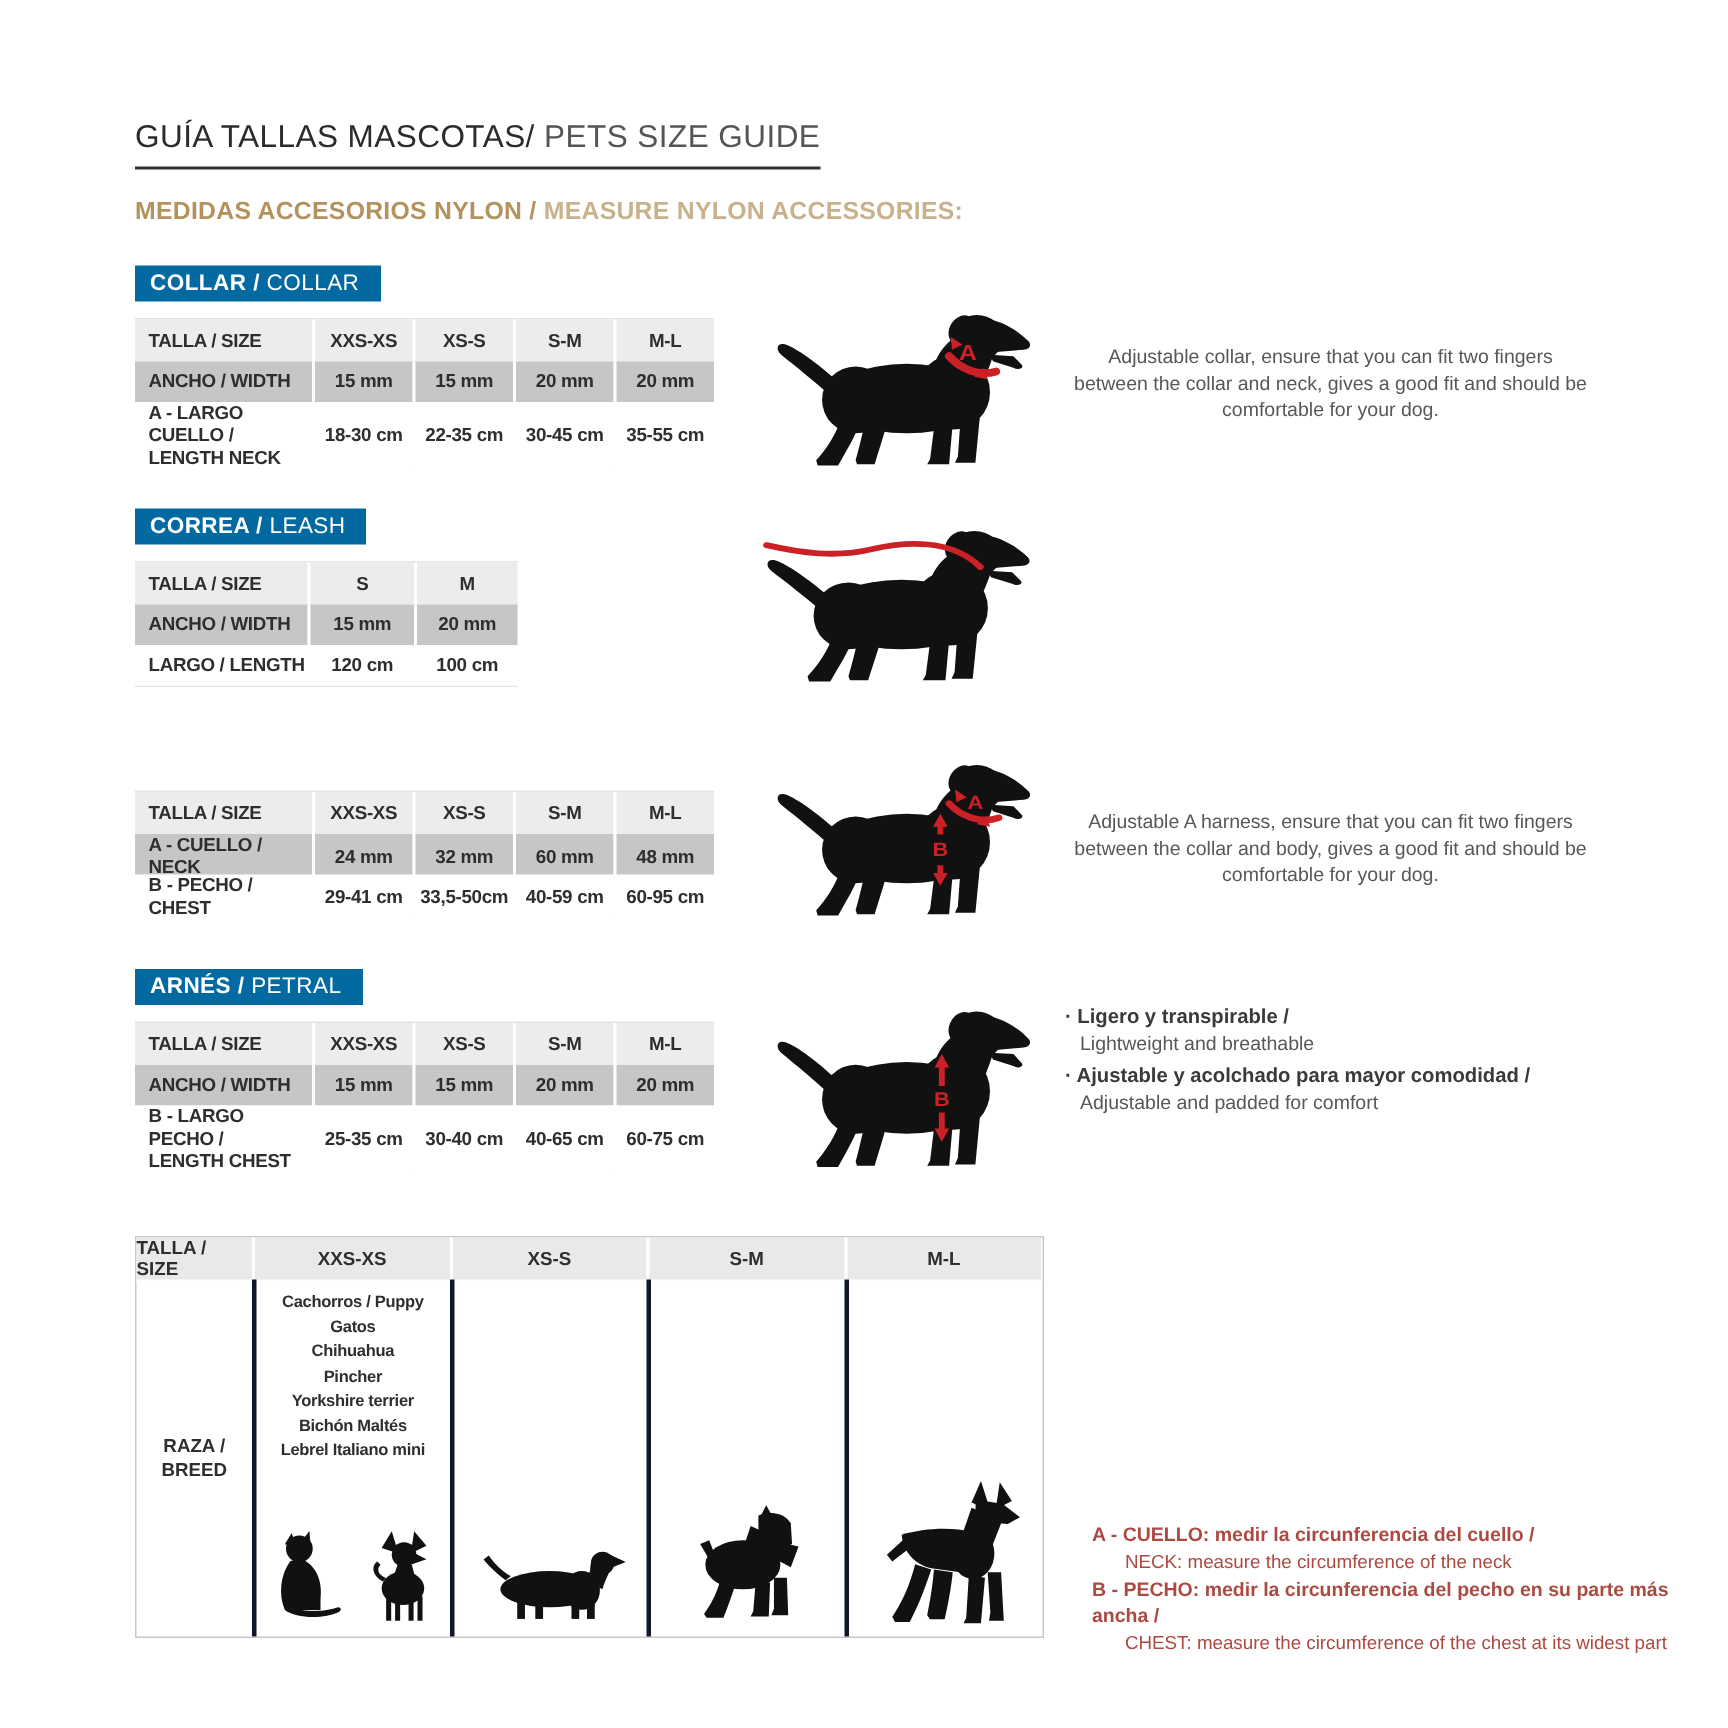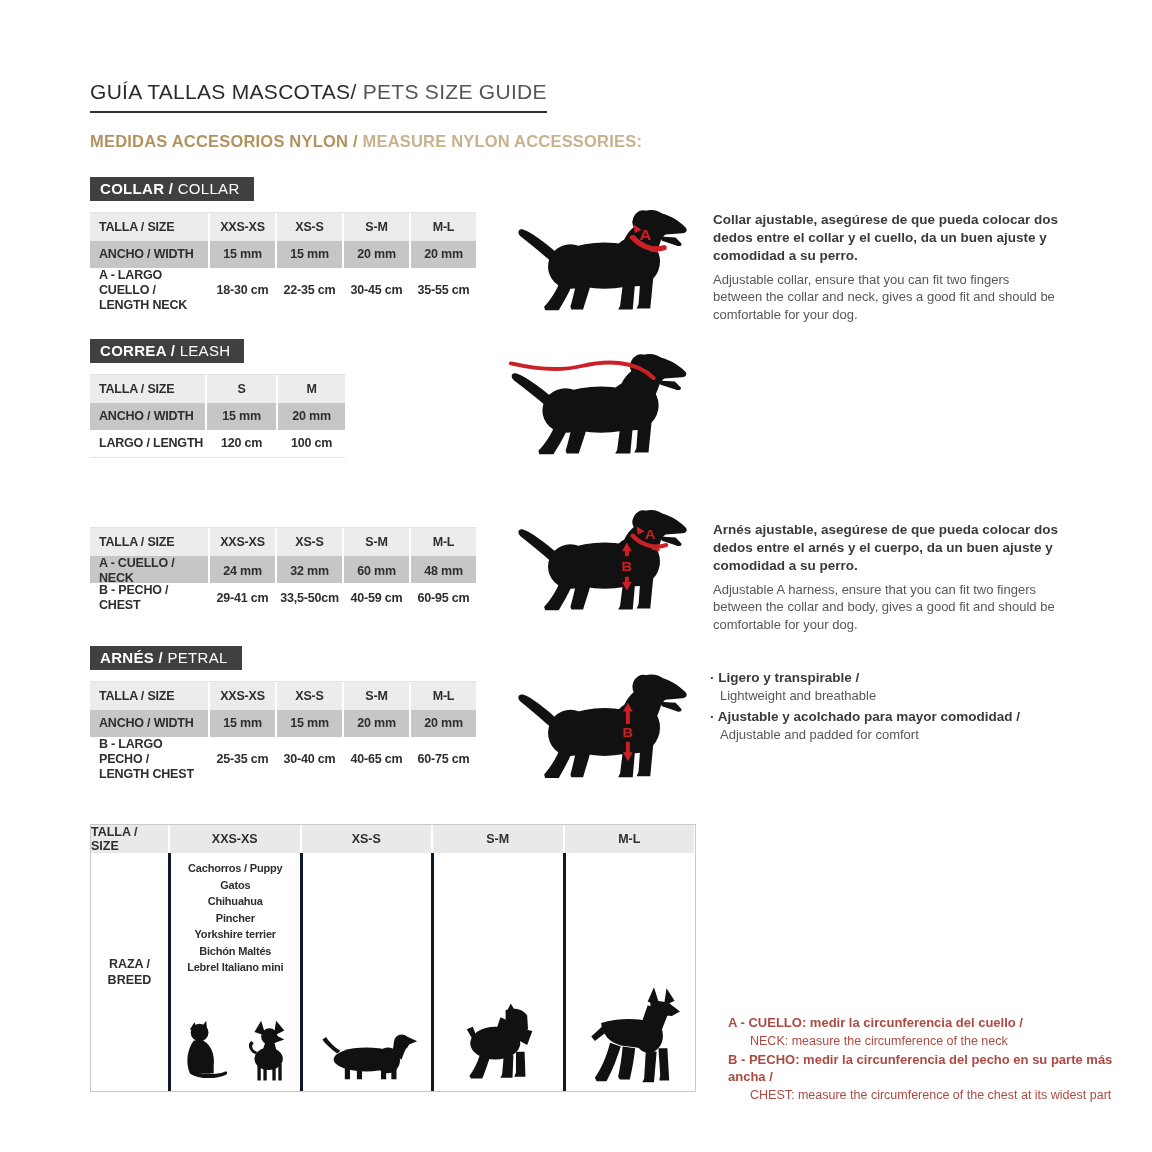--- a/index.html
+++ b/index.html
@@ -11,21 +11,21 @@
     position:absolute; left:90px; top:80px; font-size:21px; font-weight:400;
     color:#2b2b2b; letter-spacing:0.3px; border-bottom:2px solid #333; padding-bottom:7px;
   }
   .title .lt { color:#555; }
   .subtitle {
     position:absolute; left:90px; top:132px; font-size:16.5px; font-weight:700;
     color:#b3925e; letter-spacing:0.2px;
   }
   .subtitle .lt { color:#c7b28d; }
   .badge {
-    position:absolute; left:90px; background:#404040; color:#fff; font-size:15px;
+    position:absolute; left:90px; background:#0369a1; color:#fff; font-size:15px;
     font-weight:700; padding:3px 14px 4px 10px; letter-spacing:0.3px; white-space:nowrap;
   }
   .badge .lt { font-weight:400; }
   .size-table { position:absolute; border-top:1px solid #e4e4e4; border-bottom:1px solid #e4e4e4; }
   .t-row { display:grid; }
   .cols5 { grid-template-columns:118px repeat(4,67px); }
   .cols3 { grid-template-columns:115px 71px 69px; }
   .h28 { height:28px; } .h27 { height:27px; } .h42 { height:42px; }
   .t-row .cell {
     display:flex; align-items:center; justify-content:center; font-size:12.5px;
@@ -33,21 +33,21 @@
     white-space:pre-line; line-height:1.2; text-align:center;
   }
   .t-row .cell:first-child { border-left:none; }
   .t-row .cell.lab { justify-content:flex-start; padding-left:9px; text-align:left; }
   .t-row.head .cell { background:#ececec; }
   .t-row.mid .cell { background:#c6c6c6; }
   .t-row.white .cell { background:#ffffff; }
   .dog { position:absolute; }
   .desc { position:absolute; width:348px; }
   .desc .es { font-weight:700; font-size:13.5px; color:#3a3a3a; line-height:1.35; }
-  .desc .en { font-weight:400; font-size:13px; color:#575757; line-height:1.35; margin-top:5px; }
+  .desc .en { font-weight:400; font-size:13px; color:#575757; line-height:1.35; margin-top:18px;text-align:center; }
   .bullets { position:absolute; left:710px; top:666px; width:345px; }
   .bullet-es { font-weight:700; font-size:13.5px; color:#3a3a3a; line-height:1.35; margin-top:3px; }
   .bullet-en { font-weight:400; font-size:13px; color:#575757; line-height:1.35; margin-left:10px; }
   .breed-table { position:absolute; left:90px; top:824px; width:604px; border:1px solid #c9c9c9; }
   .bcols { grid-template-columns:77px repeat(4,131.5px); }
   .breed-head { display:grid; height:28px; }
   .breed-head .cell {
     background:#e9e9e9; display:flex; align-items:center; justify-content:center;
     font-size:12.5px; font-weight:700; border-left:2px solid #fff; border-bottom:2px solid #fff;
   }
@@ -124,21 +124,20 @@
     </div>
   </div>
   <svg class="dog" style="left:512px; top:198px;" width="185" height="120" viewBox="0 0 190 140" preserveAspectRatio="none">
     <use href="#dogbase"></use>
     <path d="M124 46 C132 56 144 62 156 58" fill="none" stroke="#cc2027" stroke-width="6" stroke-linecap="round"></path>
     <path d="M125 31 L133 37 L126 41 Z" fill="#cc2027"></path>
     <path d="M141 62 L148 55 L150 64 Z" fill="#cc2027"></path>
     <text x="137" y="49" text-anchor="middle" font-size="17" font-weight="bold" fill="#cc2027">A</text>
   </svg>
   <div class="desc" style="left:713px; top:211px;">
-    <div class="es">Collar ajustable, asegúrese de que pueda colocar dos dedos entre el collar y el cuello, da un buen ajuste y comodidad a su perro.</div>
     <div class="en">Adjustable collar, ensure that you can fit two fingers between the collar and neck, gives a good fit and should be comfortable for your dog.</div>
   </div>
 
   <div class="badge" style="top:339px;">
     <span>CORREA /</span><span class="lt"> LEASH</span>
   </div>
   <div class="size-table" style="left:90px; top:374px;">
     <div class="t-row head cols3 h28">
       <div class="cell lab">TALLA / SIZE</div>
       <div class="cell">S</div>
@@ -191,21 +190,20 @@
     <path d="M124 44 C132 54 146 60 158 55" fill="none" stroke="#cc2027" stroke-width="5" stroke-linecap="round"></path>
     <path d="M118 58 L118 68 M118 92 L118 102" stroke="#cc2027" stroke-width="4"></path>
     <path d="M118 52 L113 62 L123 62 Z" fill="#cc2027"></path>
     <path d="M118 108 L113 98 L123 98 Z" fill="#cc2027"></path>
     <path d="M128 33 L136 39 L129 43 Z" fill="#cc2027"></path>
     <path d="M143 60 L150 53 L152 62 Z" fill="#cc2027"></path>
     <text x="142" y="48" text-anchor="middle" font-size="15" font-weight="bold" fill="#cc2027">A</text>
     <text x="118" y="85" text-anchor="middle" font-size="15" font-weight="bold" fill="#cc2027">B</text>
   </svg>
   <div class="desc" style="left:713px; top:521px;">
-    <div class="es">Arnés ajustable, asegúrese de que pueda colocar dos dedos entre el arnés y el cuerpo, da un buen ajuste y comodidad a su perro.</div>
     <div class="en">Adjustable A harness, ensure that you can fit two fingers between the collar and body, gives a good fit and should be comfortable for your dog.</div>
   </div>
 
   <div class="badge" style="top:646px;">
     <span>ARNÉS /</span><span class="lt"> PETRAL</span>
   </div>
   <div class="size-table" style="left:90px; top:681px;">
     <div class="t-row head cols5 h28">
       <div class="cell lab">TALLA / SIZE</div>
       <div class="cell">XXS-XS</div>

